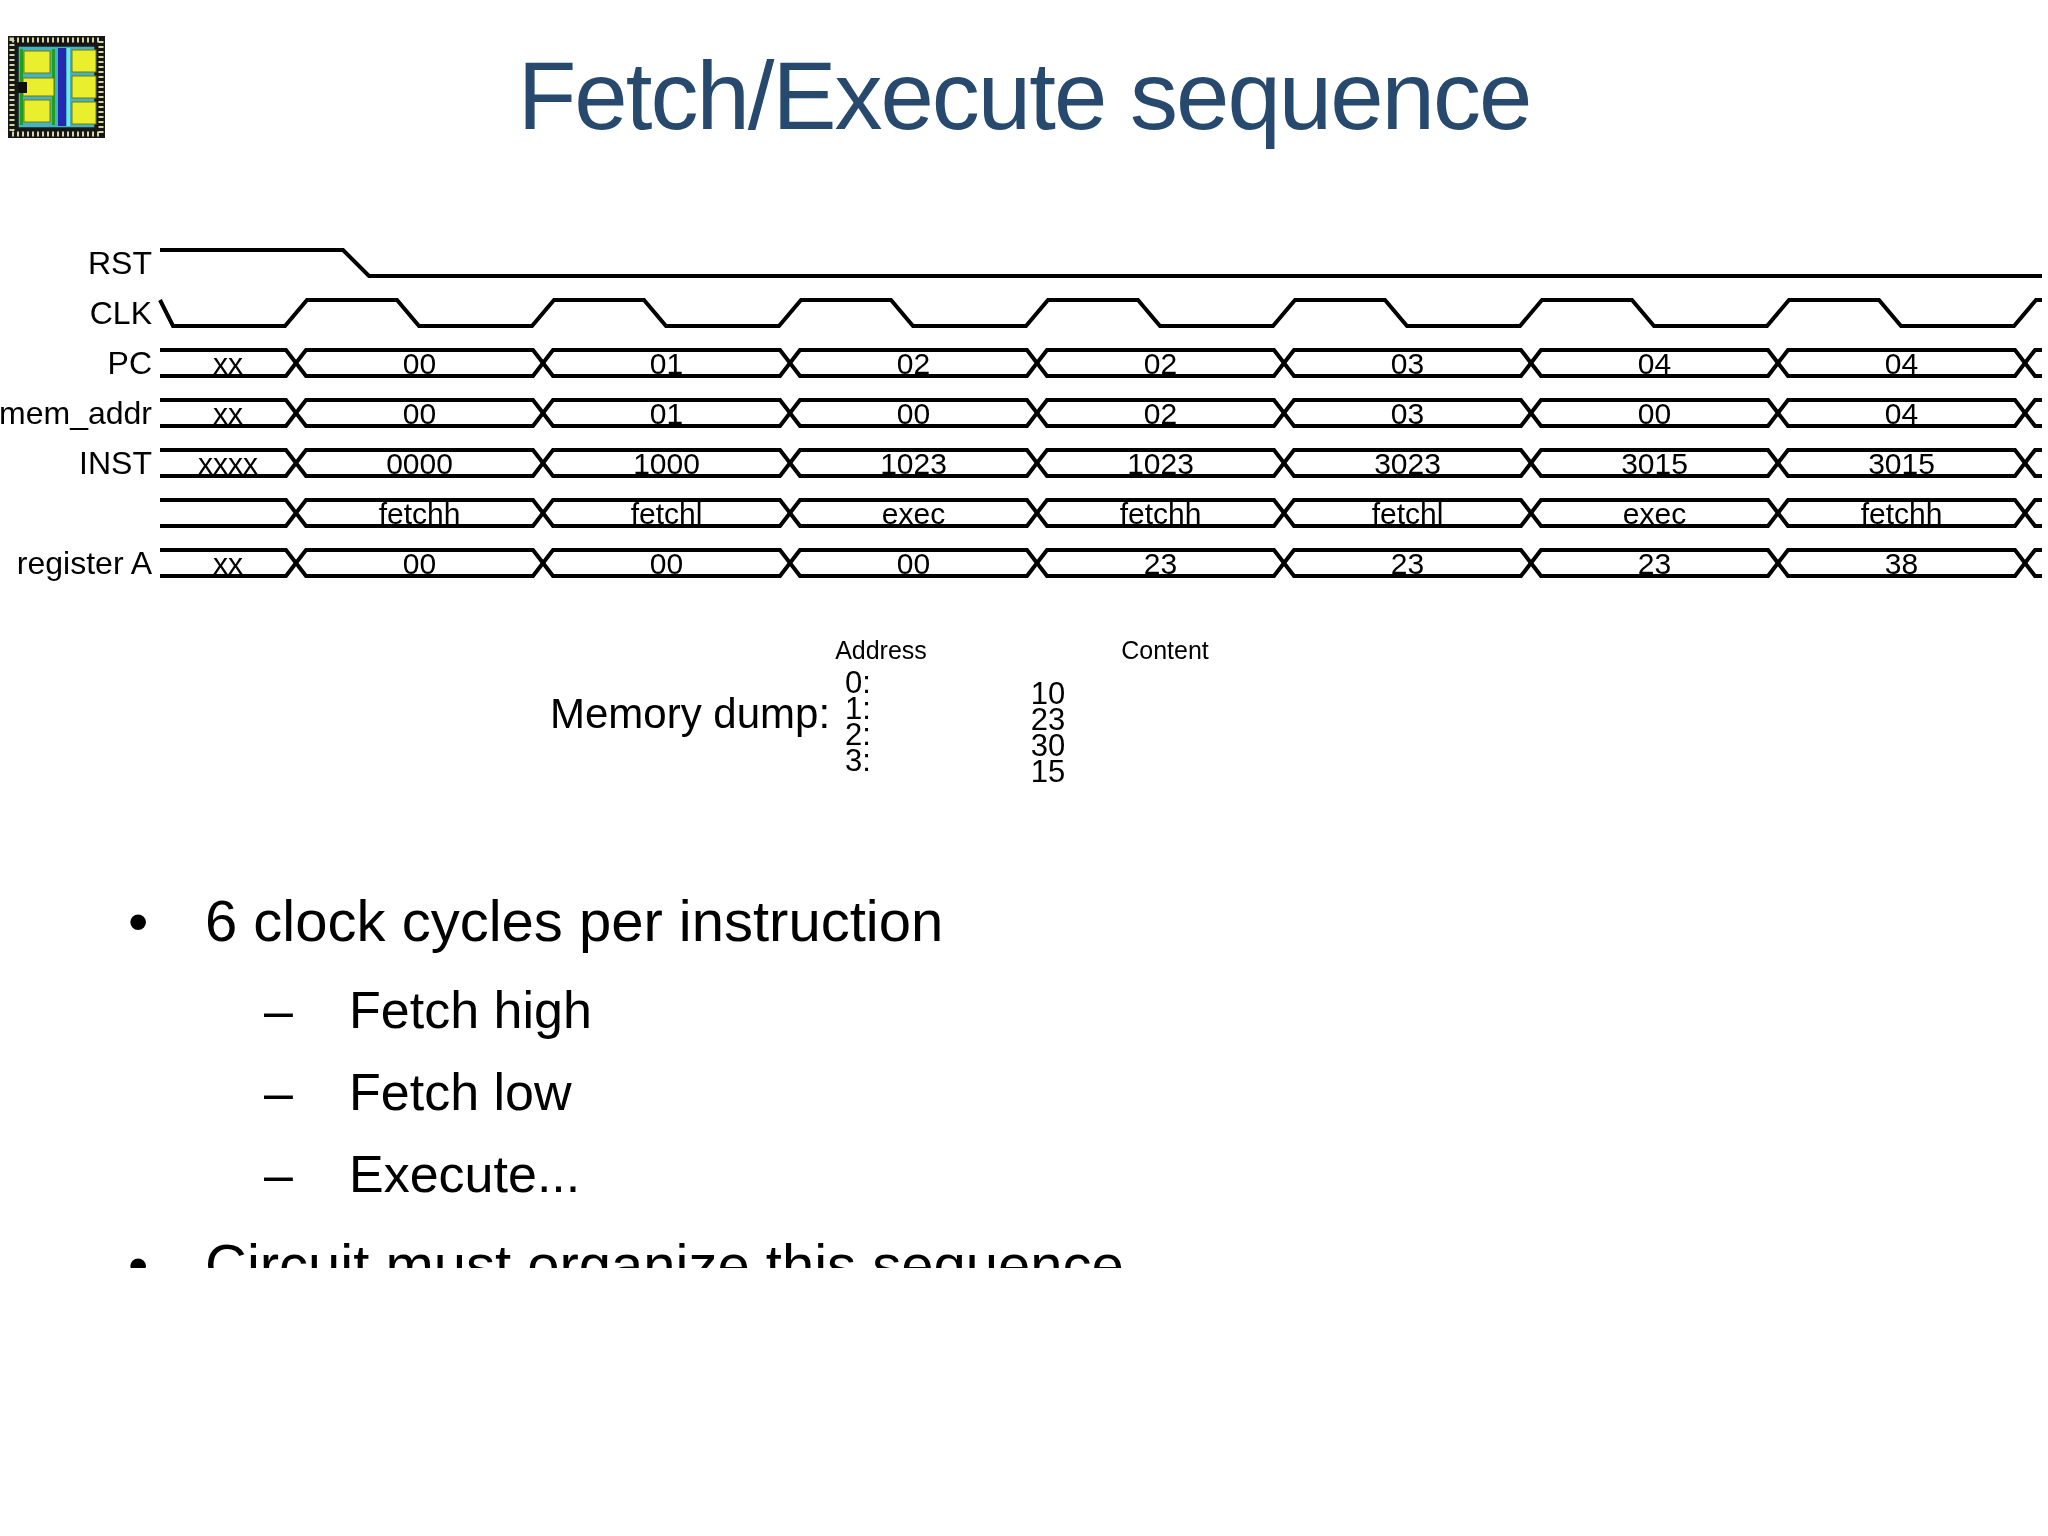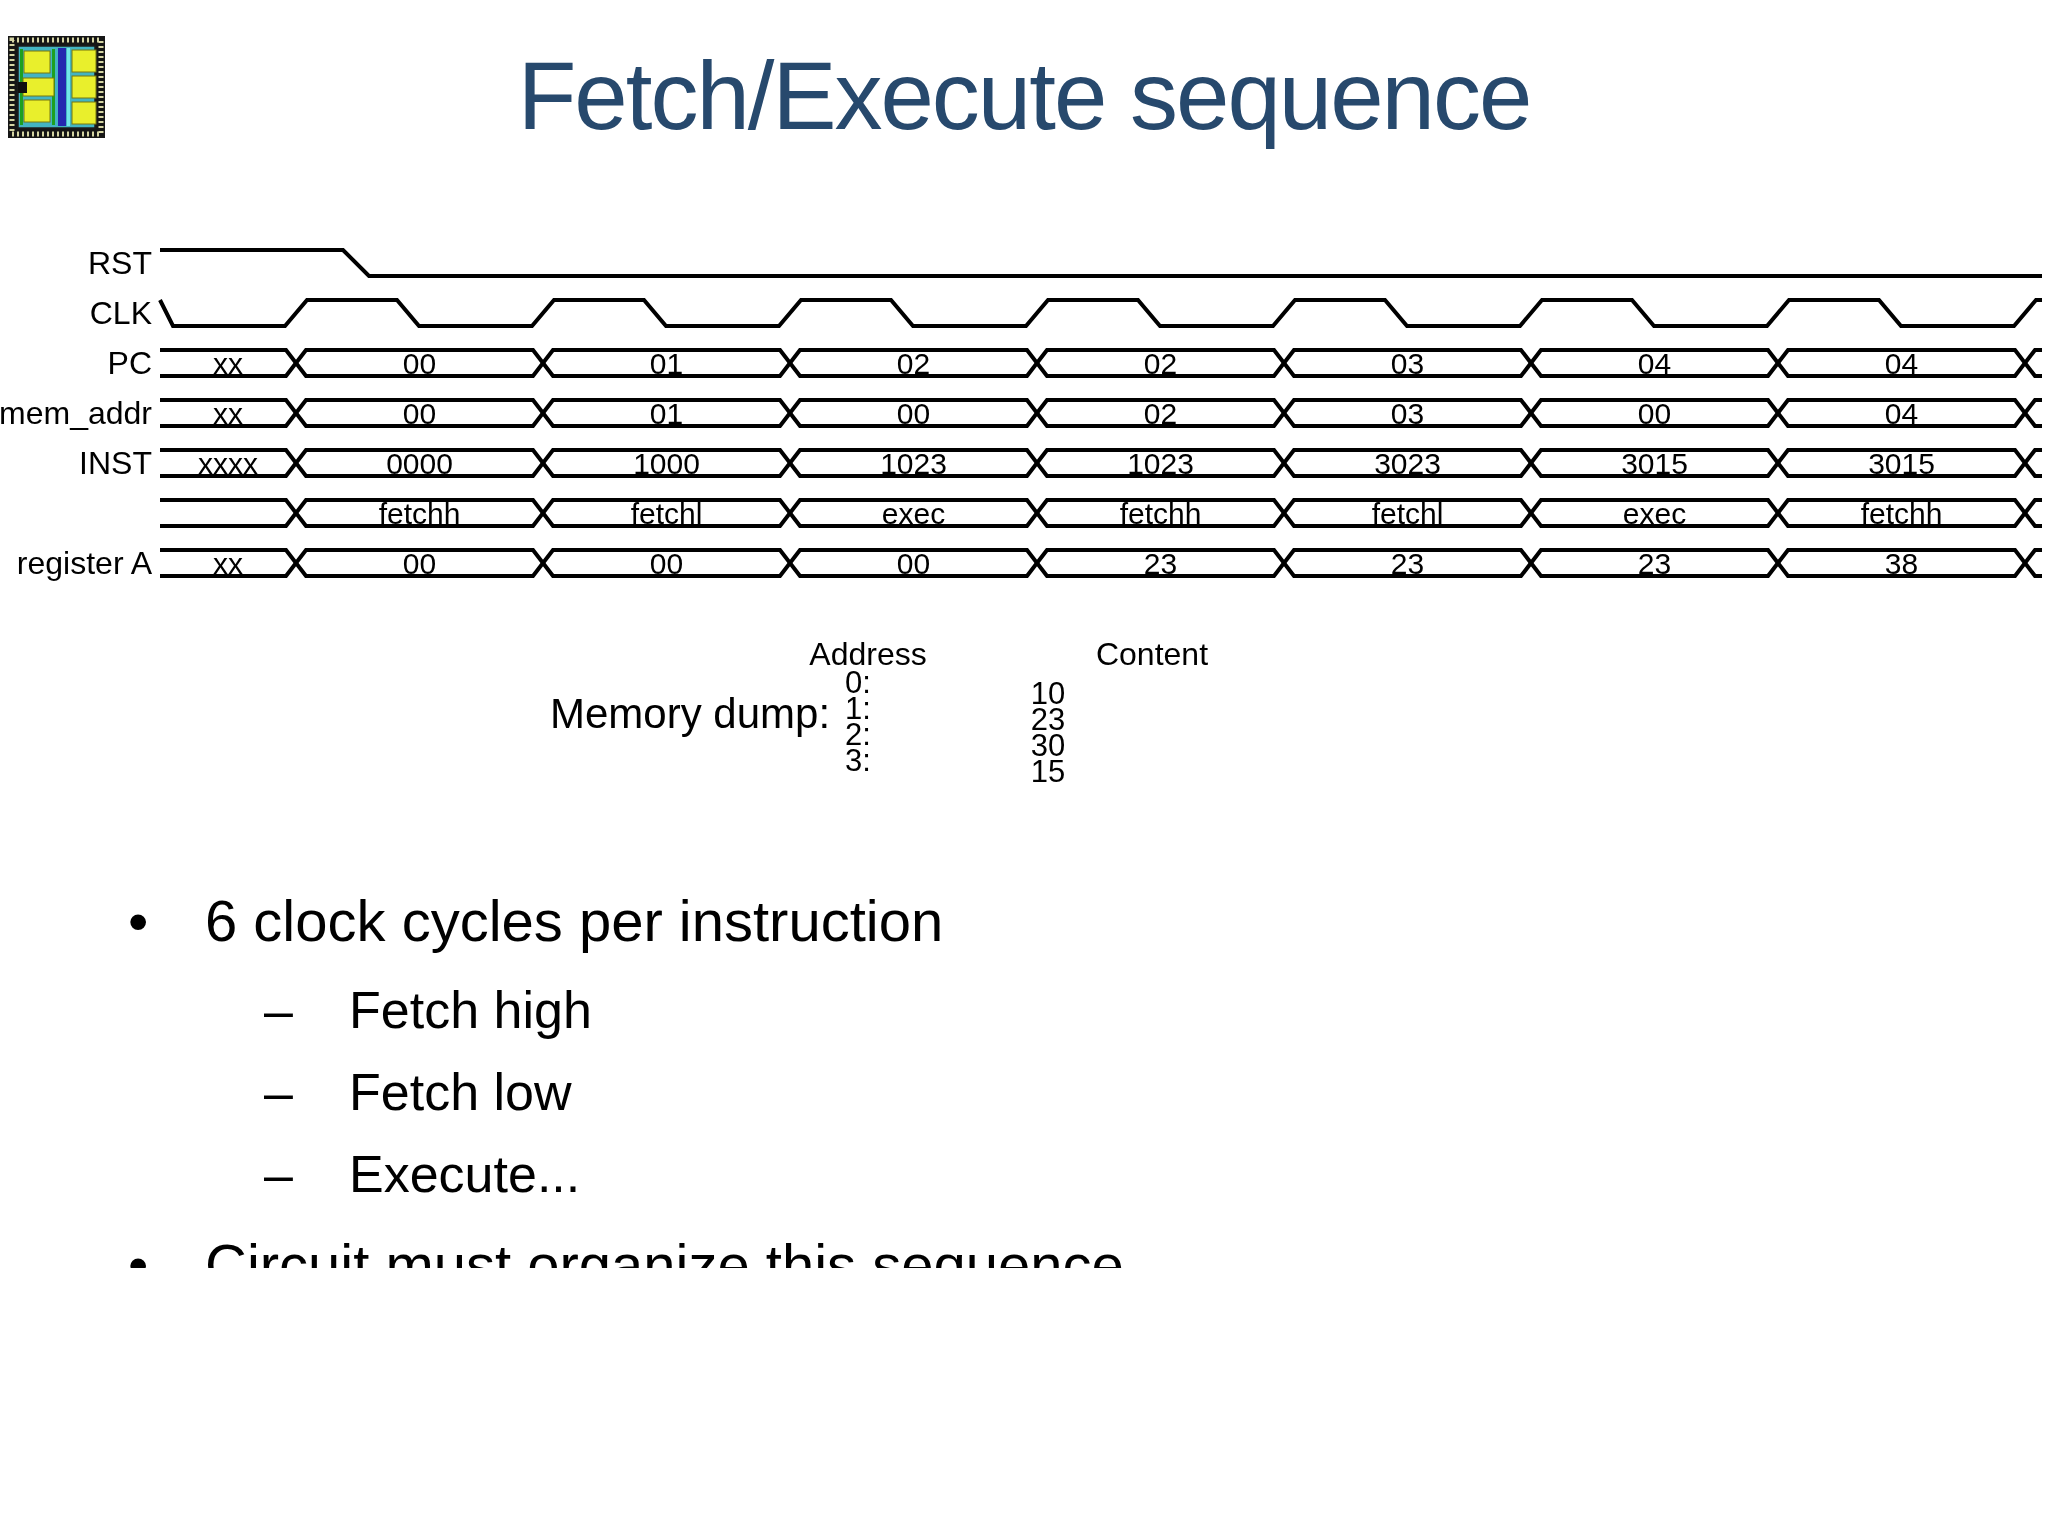--- a/index.html
+++ b/index.html
@@ -13,21 +13,21 @@
   
   #logo{position:absolute;left:8px;top:36px;width:97px;height:102px;}
   
   #wave-svg{position:absolute;left:0;top:0;width:2048px;height:1536px;}
   .sig-label{font-size:32px;fill:#000;}
   .bus-text{font-size:30px;fill:#000;}
   .wavepath{stroke:#000;stroke-width:4;fill:none;stroke-linejoin:miter;stroke-linecap:butt;}
   
   .abs{position:absolute;}
   #memdump-label{left:550px;top:690px;font-size:42px;}
-  .mem-header{top:636px;font-size:32px;transform:translateX(-50%);white-space:nowrap;}
+  .mem-header{top:636px;font-size:25px;transform:translateX(-50%);white-space:nowrap;margin-left:13px;}
   #mem-header-address{left:868px;}
   #mem-header-content{left:1152px;}
   .mem-col{top:670px;font-size:31px;line-height:26px;text-align:center;transform:translateX(-50%);}
   #mem-col-address{left:858px;}
   #mem-col-content{left:1048px;margin-top:11px;}
   .mem-cell{display:block;}
   
   .bullet-row{position:absolute;left:0;width:2048px;white-space:nowrap;}
   .bullet-row .mk{position:absolute;}
   .bullet-row .tx{position:absolute;}

